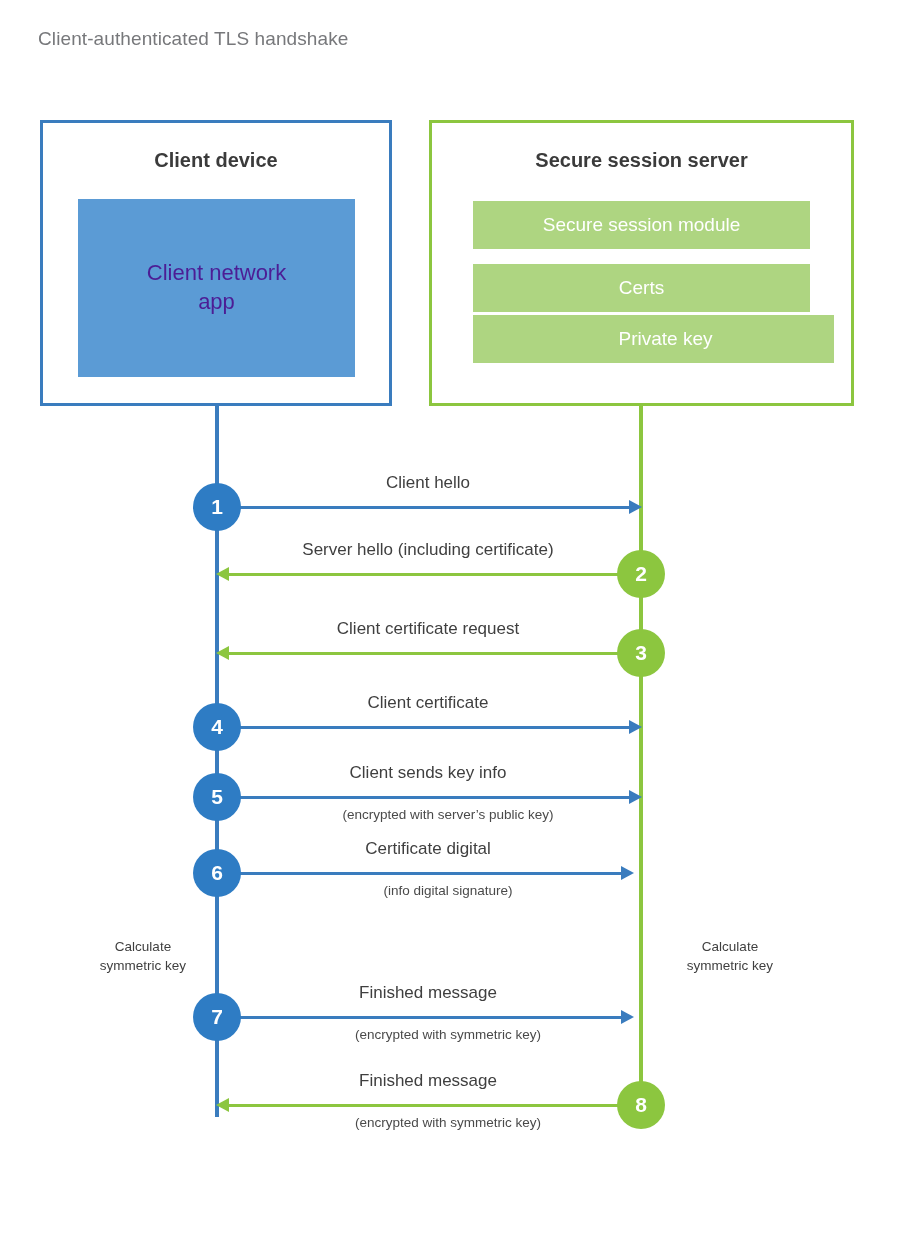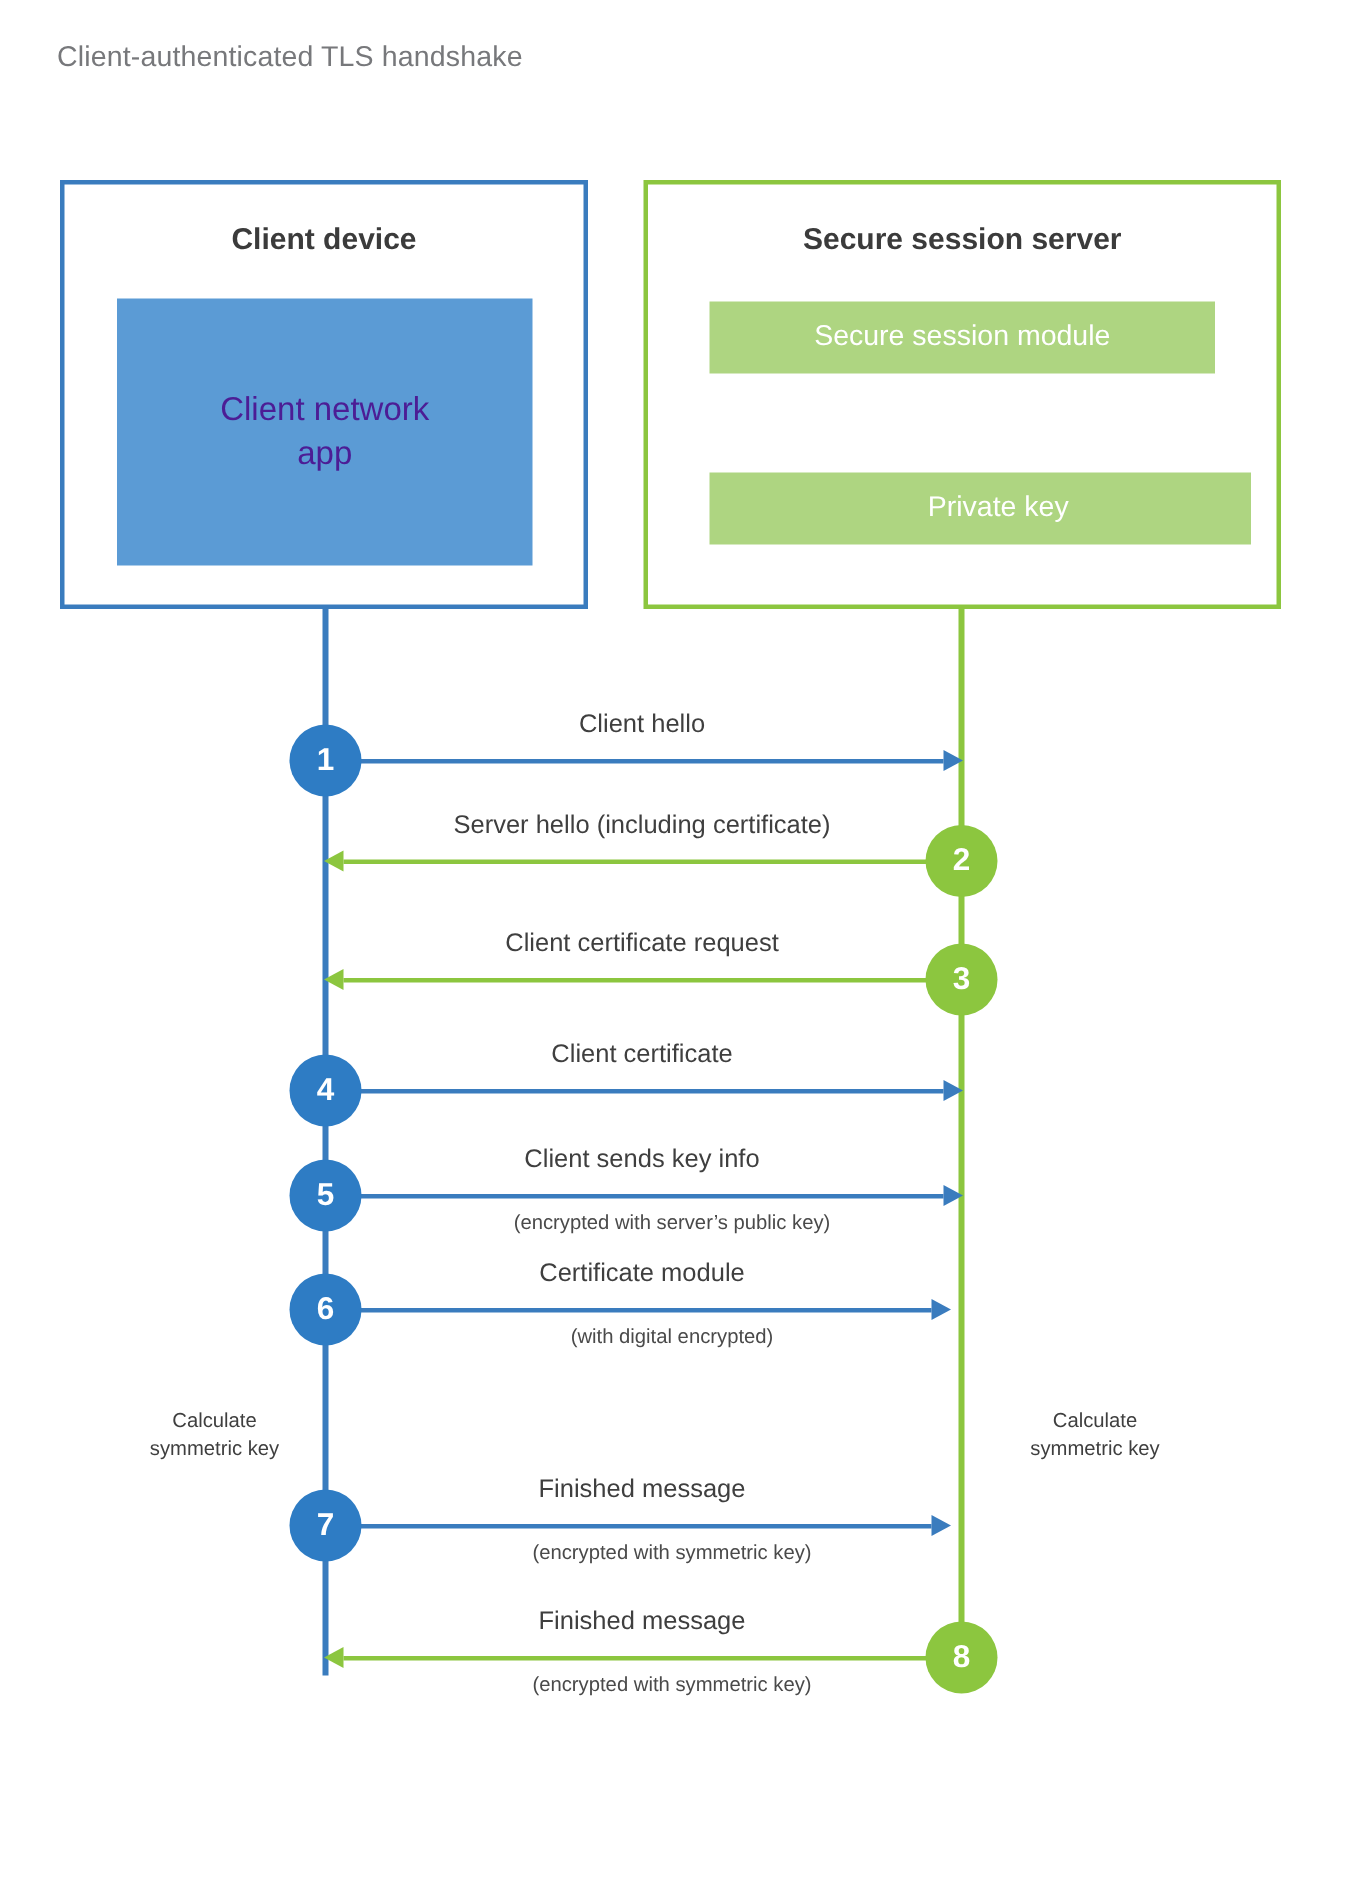--- a/index.html
+++ b/index.html
@@ -219,20 +219,23 @@
       <div class="client-app-label">Client network
 app</div>
     </div>
   </div>
 
   <div class="panel panel-server">
     <div class="panel-title">Secure session server</div>
     <div class="server-bar server-bar-0">
       <span class="server-bar-label">Secure session module</span>
     </div>
+    <div class="server-bar server-bar-1">
+      <span class="server-bar-label">Certs</span>
+    </div>
     <div class="server-bar server-bar-2">
       <span class="server-bar-label">Private key</span>
     </div>
   </div>
 
   <div class="lifeline lifeline-client"></div>
   <div class="lifeline lifeline-server"></div>
 
   <div class="step-row" style="top:507px">
     <div class="arrow-line arrow-blue" style="left:217px; width:412px;"></div>
@@ -266,22 +269,22 @@
     <div class="arrow-line arrow-blue" style="left:217px; width:412px;"></div>
     <div class="arrow-head head-right-blue" style="left:629px;"></div>
     <div class="msg-label msg-main" style="left:428px">Client sends key info</div>
     <div class="msg-label msg-sub" style="left:428px">(encrypted with server’s public key)</div>
     <div class="circle circle-blue circle-at-client">5</div>
   </div>
 
   <div class="step-row" style="top:873px">
     <div class="arrow-line arrow-blue" style="left:217px; width:404px;"></div>
     <div class="arrow-head head-right-blue" style="left:621px;"></div>
-    <div class="msg-label msg-main" style="left:428px">Certificate module</div>
-    <div class="msg-label msg-sub" style="left:428px">(with digital encrypted)</div>
+    <div class="msg-label msg-main" style="left:428px">Certificate digital</div>
+    <div class="msg-label msg-sub" style="left:428px">(info digital signature)</div>
     <div class="circle circle-blue circle-at-client">6</div>
   </div>
 
   <div class="step-row" style="top:1017px">
     <div class="arrow-line arrow-blue" style="left:217px; width:404px;"></div>
     <div class="arrow-head head-right-blue" style="left:621px;"></div>
     <div class="msg-label msg-main" style="left:428px">Finished message</div>
     <div class="msg-label msg-sub" style="left:428px">(encrypted with symmetric key)</div>
     <div class="circle circle-blue circle-at-client">7</div>
   </div>

